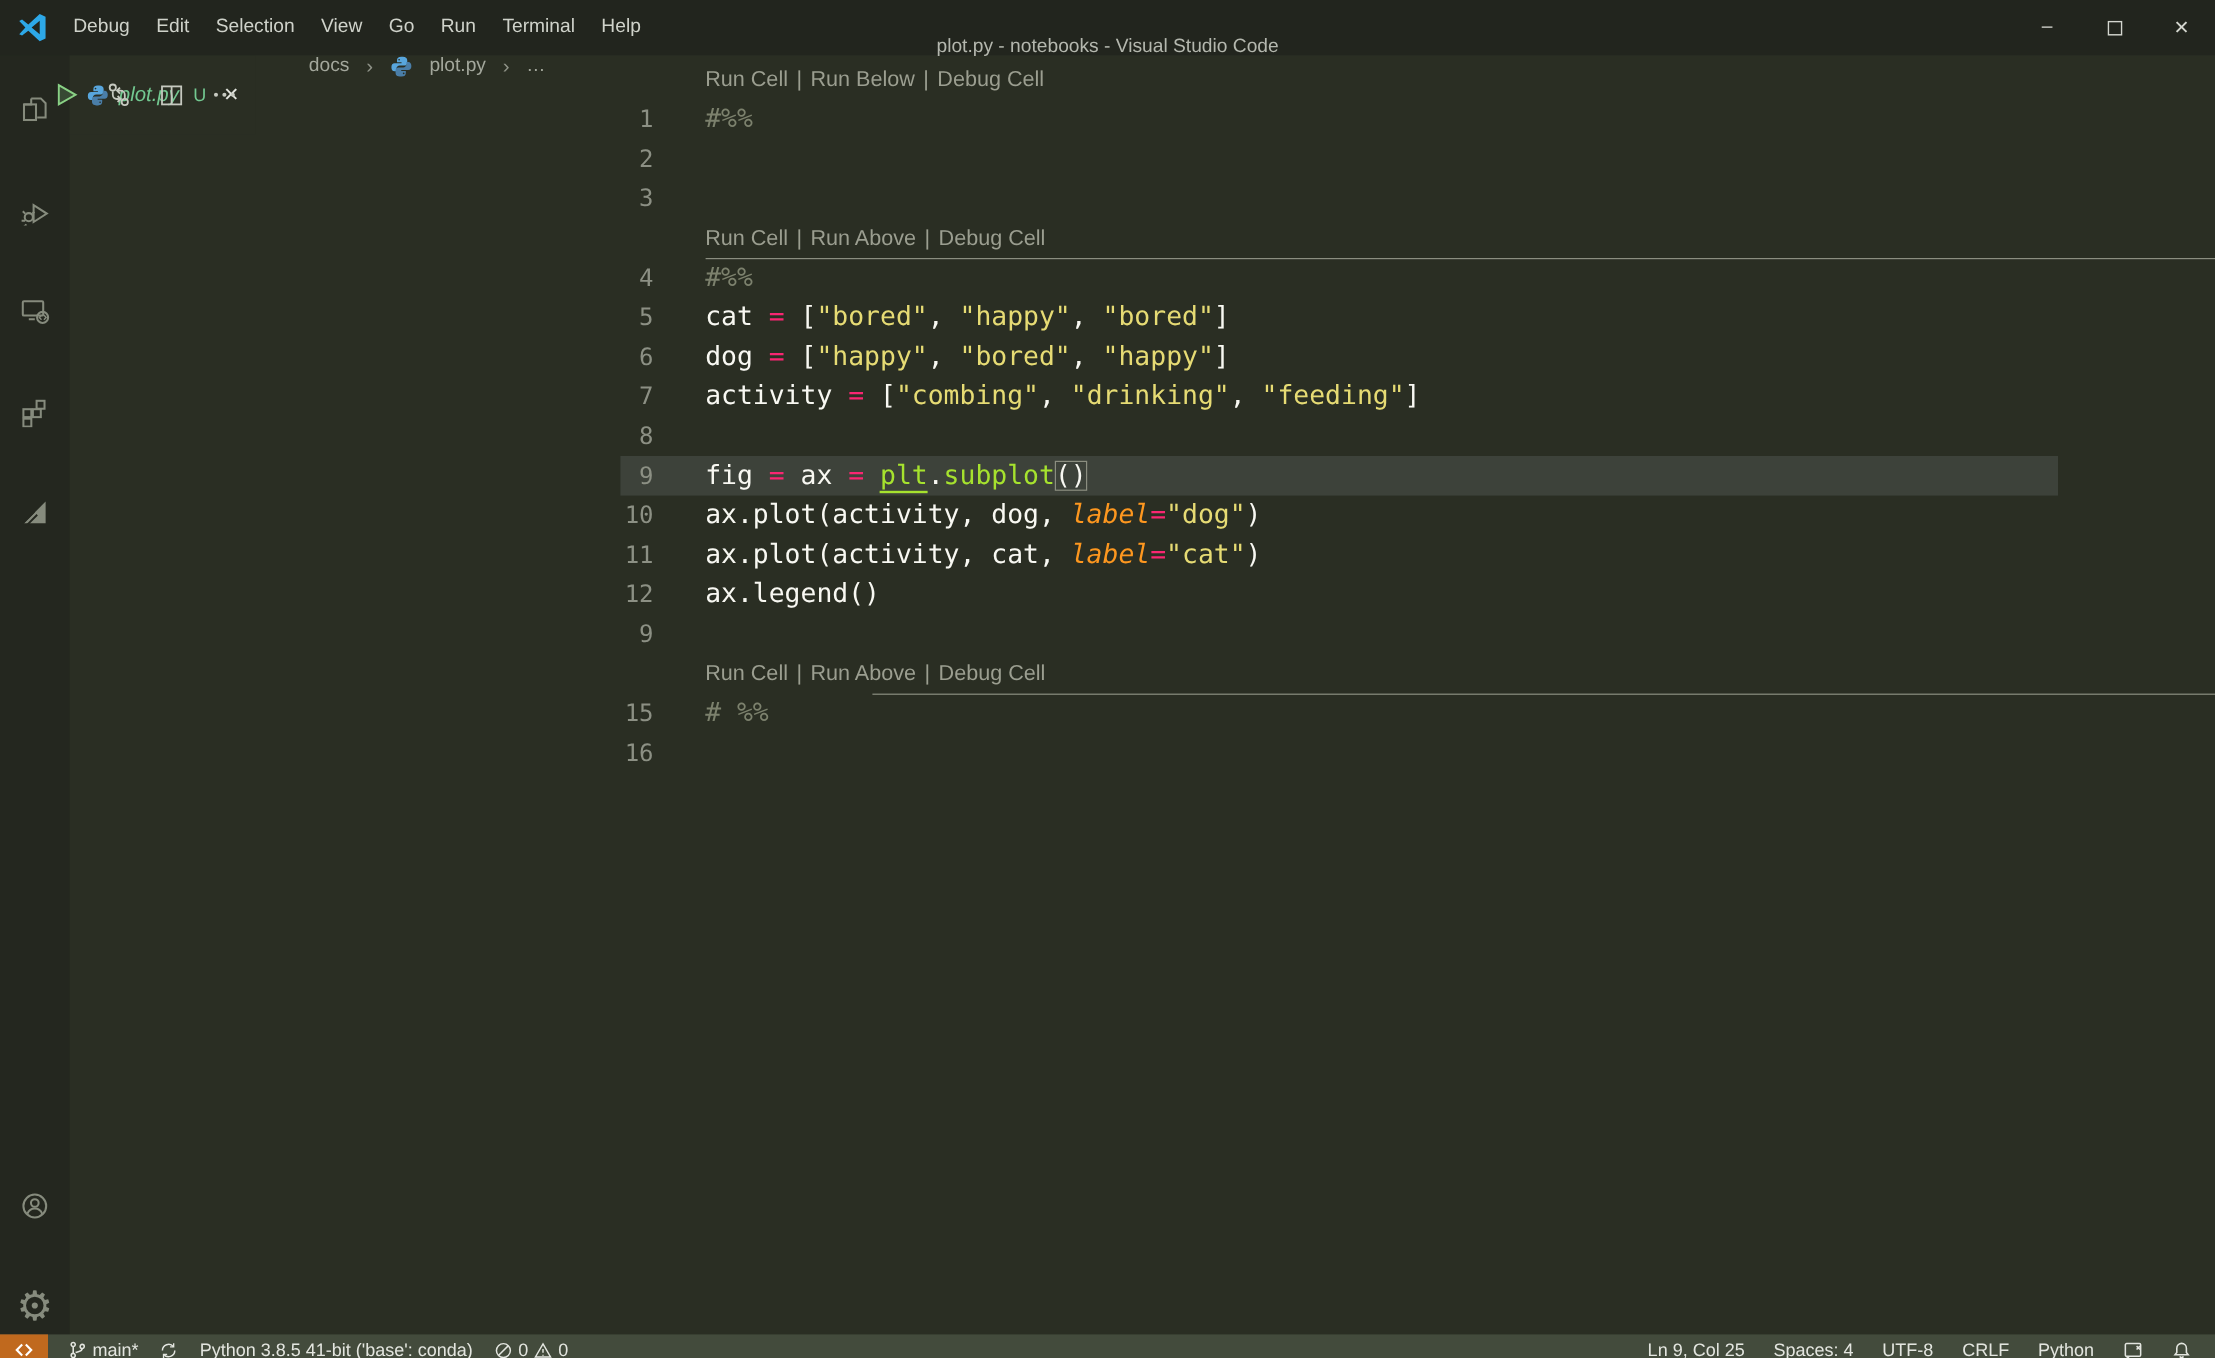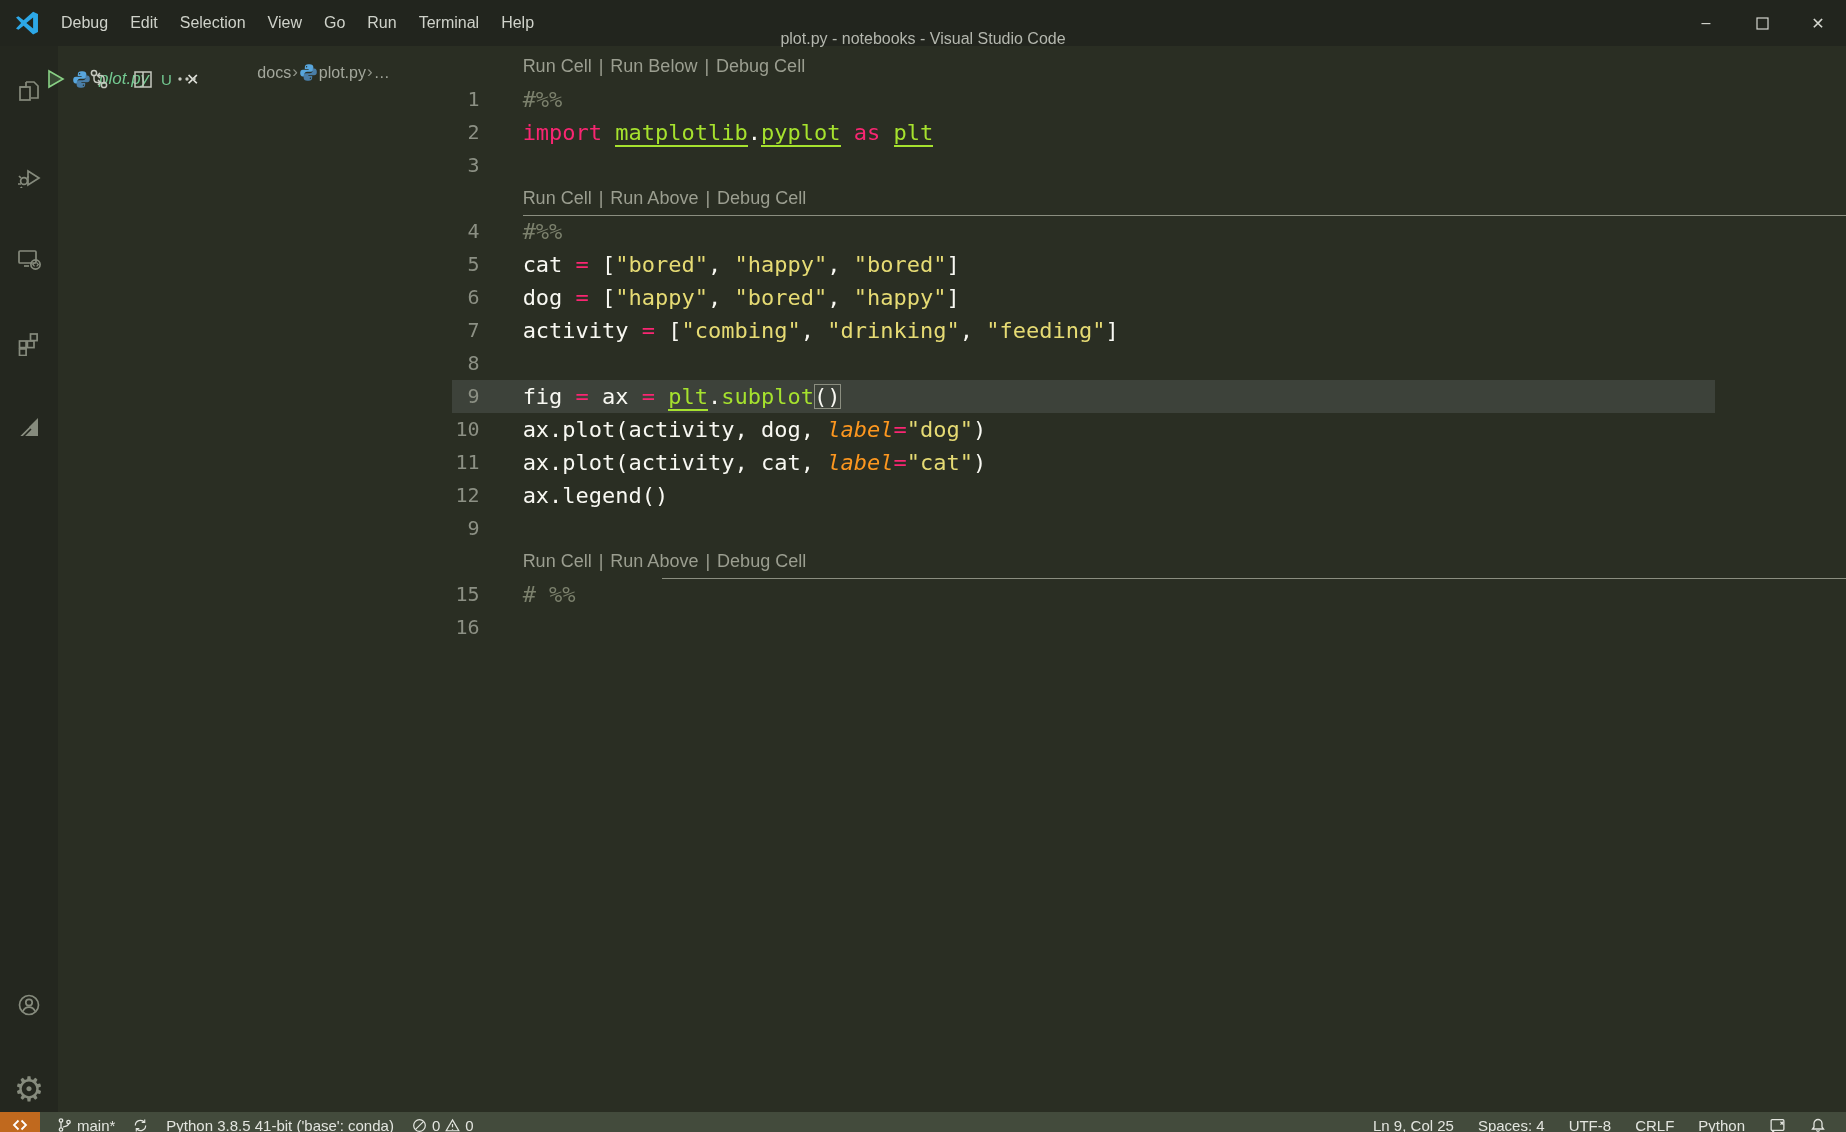--- a/index.html
+++ b/index.html
@@ -25,21 +25,21 @@
   .gear-glyph{font-size:34px;color:#868b7d;line-height:1}
   .editor-group{flex:1;display:flex;flex-direction:row;min-width:0;position:relative}
   
   .tabbar{height:66px;background:#1b1e17;display:flex;align-items:stretch;position:relative;flex:none}
   .tab{display:flex;align-items:center;background:#2a2e23;padding:0 14px;gap:8px;max-height:66px}
   .tab-label{font-size:17px;font-style:italic;color:#73c991}
   .tab-dirty{font-size:15px;color:#73c991;margin-left:4px}
   .tab-close{color:#e4e6df;font-size:16px;margin-left:6px}
   .editor-actions{position:absolute;right:14px;top:0;height:66px;display:flex;align-items:center;gap:20px}
   
-  .breadcrumbs{height:36px;display:flex;align-items:flex-end;padding-left:44px;gap:1px;
+  .breadcrumbs{height:36px;display:flex;align-items:flex-start;padding-left:44px;gap:14px;
                color:#a3a79c;font-size:16px;flex:none}
   .bc-sep{color:#8f9388;font-size:17px}
   
   .editor{flex:1;position:relative;padding-top:4px;overflow:hidden}
   .row{display:flex;height:33px;line-height:33px;white-space:pre;position:relative;
        font-family:"DejaVu Sans Mono","Liberation Mono",monospace;font-size:22px;color:#f8f8f2}
   .row>*{position:relative;z-index:1}
   .row.cur::before{content:"";position:absolute;left:62px;right:131px;top:0;bottom:0;background:#3d423a;z-index:0}
   .gutter{width:90px;flex:none;text-align:right;color:#8c9084;font-size:20px}
   .rowtext{margin-left:43px}
@@ -202,21 +202,21 @@
         </span>
         <span>plot.py</span>
         <span class="bc-sep">›</span>
         <span>…</span>
       </div>
 
     <div class="editor" id="editor">
       <div id="rows">
           <div class="row lens"><span class="lens-link">Run Cell</span><span class="lens-sep">|</span><span class="lens-link">Run Below</span><span class="lens-sep">|</span><span class="lens-link">Debug Cell</span></div>
           <div class="row"><span class="gutter">1</span><span class="rowtext"><span class="tk-c">#%%</span></span></div>
-          <div class="row"><span class="gutter">2</span><span class="rowtext"><span class="tk-k">import</span><span class="tk-p"> </span><span class="tk-u">matplotlib</span><span class="tk-p">.</span><span class="tk-u">pyplot</span><span class="tk-p"> </span><span class="tk-k">as</span><span class="tk-p"> </span><span class="tk-u">plt</span></span></div>
+          <div class="row"><span class="gutter">2</span></div>
           <div class="row"><span class="gutter">3</span><span class="rowtext"></span></div>
           <div class="row lens"><span class="lens-link">Run Cell</span><span class="lens-sep">|</span><span class="lens-link">Run Above</span><span class="lens-sep">|</span><span class="lens-link">Debug Cell</span></div>
           <div class="row"><span class="gutter">4</span><span class="rowtext"><span class="tk-c">#%%</span></span></div>
           <div class="row"><span class="gutter">5</span><span class="rowtext"><span class="tk-p">cat </span><span class="tk-k">=</span><span class="tk-p"> [</span><span class="tk-s">"bored"</span><span class="tk-p">, </span><span class="tk-s">"happy"</span><span class="tk-p">, </span><span class="tk-s">"bored"</span><span class="tk-p">]</span></span></div>
           <div class="row"><span class="gutter">6</span><span class="rowtext"><span class="tk-p">dog </span><span class="tk-k">=</span><span class="tk-p"> [</span><span class="tk-s">"happy"</span><span class="tk-p">, </span><span class="tk-s">"bored"</span><span class="tk-p">, </span><span class="tk-s">"happy"</span><span class="tk-p">]</span></span></div>
           <div class="row"><span class="gutter">7</span><span class="rowtext"><span class="tk-p">activity </span><span class="tk-k">=</span><span class="tk-p"> [</span><span class="tk-s">"combing"</span><span class="tk-p">, </span><span class="tk-s">"drinking"</span><span class="tk-p">, </span><span class="tk-s">"feeding"</span><span class="tk-p">]</span></span></div>
           <div class="row"><span class="gutter">8</span><span class="rowtext"></span></div>
           <div class="row cur"><span class="gutter">9</span><span class="rowtext"><span class="tk-p">fig </span><span class="tk-k">=</span><span class="tk-p"> ax </span><span class="tk-k">=</span><span class="tk-p"> </span><span class="tk-u">plt</span><span class="tk-p">.</span><span class="tk-g">subplot</span><span class="tk-b">()</span></span></div>
           <div class="row"><span class="gutter">10</span><span class="rowtext"><span class="tk-p">ax.plot(activity, dog, </span><span class="tk-o">label</span><span class="tk-k">=</span><span class="tk-s">"dog"</span><span class="tk-p">)</span></span></div>
           <div class="row"><span class="gutter">11</span><span class="rowtext"><span class="tk-p">ax.plot(activity, cat, </span><span class="tk-o">label</span><span class="tk-k">=</span><span class="tk-s">"cat"</span><span class="tk-p">)</span></span></div>

